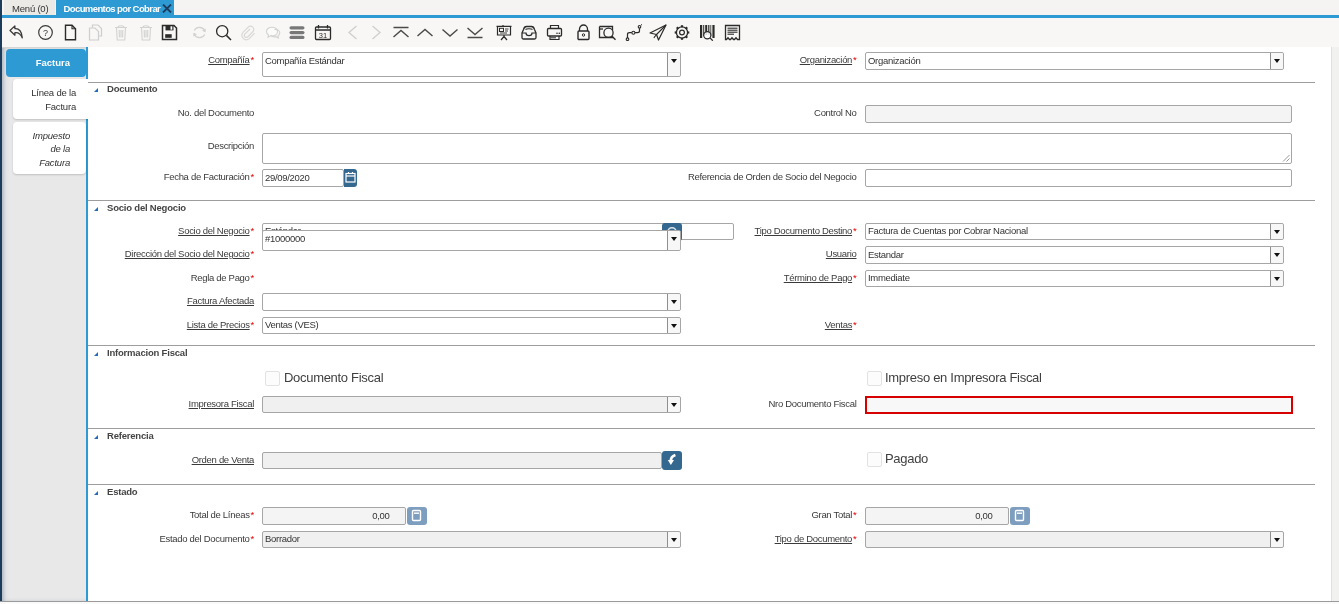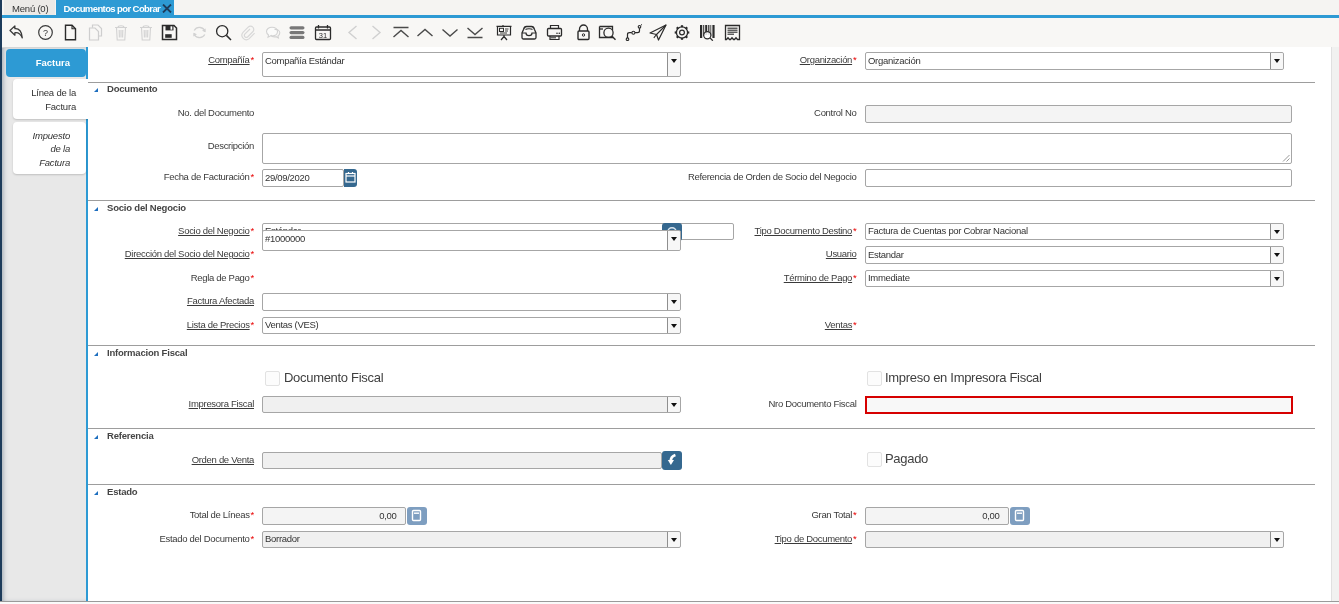--- a/index.html
+++ b/index.html
@@ -2,21 +2,21 @@
 <html><head><meta charset="utf-8"><style>
 html,body{margin:0;padding:0}
 #app{position:relative;width:1339px;height:604px;background:#fff;font-family:"Liberation Sans",sans-serif;overflow:hidden}
 .ab{position:absolute}
 .lbl{position:absolute;font-size:9.5px;letter-spacing:-0.3px;color:#3a3a3a;text-align:right;white-space:nowrap;line-height:11px}
 .u{text-decoration:underline}
 .st{display:inline-block;text-decoration:none;color:#e80000;margin-left:1px}
 .inp{position:absolute;box-sizing:border-box;border:1px solid #a6a6a6;border-radius:2px;background:#fff;font-size:9.5px;letter-spacing:-0.3px;color:#333;padding:0.5px 2.5px 0;line-height:13px;white-space:nowrap;overflow:hidden}
 .ro{background:#f4f4f4}
 .gr{background:#f0f0f0}
-.num{text-align:right;padding-right:8px}
+.num{text-align:right;padding-right:15px}
 .btn{position:absolute;right:0;top:0;bottom:0;width:12px;border-left:1px solid #8f8f8f;background:#f7f7f7;border-radius:0 2px 2px 0}
 .btn:after{content:"";position:absolute;left:3px;top:6px;border-left:3px solid transparent;border-right:3px solid transparent;border-top:4px solid #111}
 .hdr{position:absolute;font-size:9.5px;letter-spacing:-0.2px;font-weight:bold;color:#454545;line-height:11px}
 .tri{position:absolute;width:0;height:0;border-left:4.5px solid transparent;border-bottom:4.5px solid #1e6fbf}
 .sep{position:absolute;left:88px;width:1227px;height:1px;background:#9d9d9d}
 .cb{position:absolute;width:15px;height:15px;background:#fcfcfc;border:1px solid #e2e2e2;border-radius:2px;box-sizing:border-box}
 .cblbl{position:absolute;font-size:13px;letter-spacing:-0.3px;color:#3f3f3f;white-space:nowrap;line-height:11px}
 .sbtn{position:absolute;background:#35688f;border-radius:3px;box-sizing:border-box}
 .cbtn{position:absolute;background:#7e9ec0;border-radius:3px;box-sizing:border-box}
 .ico{position:absolute;top:24px}

